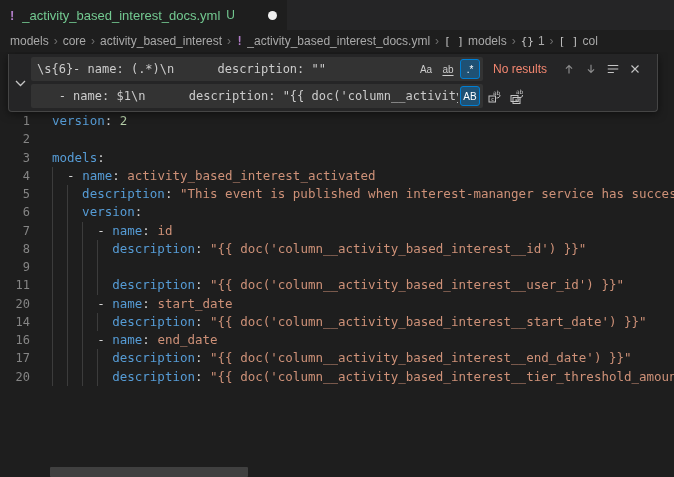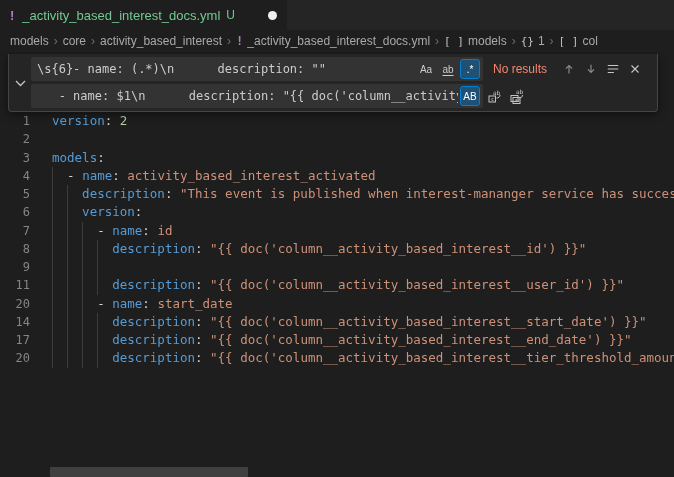--- a/index.html
+++ b/index.html
@@ -216,20 +216,24 @@
       </div>
       <div class="line">
         <span class="ln">20</span>
         <span class="code"><i class="guide" style="left: calc(0ch + 22px);"></i><i class="guide" style="left: calc(2ch + 22px);"></i><i class="guide" style="left: calc(4ch + 22px);"></i><span class="tk-punct">      </span><span class="tk-punct">- </span><span class="tk-key">name</span><span class="tk-punct">:</span><span class="tk-str"> start_date</span></span>
       </div>
       <div class="line">
         <span class="ln">14</span>
         <span class="code"><i class="guide" style="left: calc(0ch + 22px);"></i><i class="guide" style="left: calc(2ch + 22px);"></i><i class="guide" style="left: calc(4ch + 22px);"></i><i class="guide" style="left: calc(6ch + 22px);"></i><span class="tk-punct">        </span><span class="tk-key">description</span><span class="tk-punct">:</span><span class="tk-str"> "{{ doc('column__activity_based_interest__start_date') }}"</span></span>
       </div>
       <div class="line">
+        <span class="ln">16</span>
+        <span class="code"><i class="guide" style="left: calc(0ch + 22px);"></i><i class="guide" style="left: calc(2ch + 22px);"></i><i class="guide" style="left: calc(4ch + 22px);"></i><span class="tk-punct">      </span><span class="tk-punct">- </span><span class="tk-key">name</span><span class="tk-punct">:</span><span class="tk-str"> end_date</span></span>
+      </div>
+      <div class="line">
         <span class="ln">17</span>
         <span class="code"><i class="guide" style="left: calc(0ch + 22px);"></i><i class="guide" style="left: calc(2ch + 22px);"></i><i class="guide" style="left: calc(4ch + 22px);"></i><i class="guide" style="left: calc(6ch + 22px);"></i><span class="tk-punct">        </span><span class="tk-key">description</span><span class="tk-punct">:</span><span class="tk-str"> "{{ doc('column__activity_based_interest__end_date') }}"</span></span>
       </div>
       <div class="line">
         <span class="ln">20</span>
         <span class="code"><i class="guide" style="left: calc(0ch + 22px);"></i><i class="guide" style="left: calc(2ch + 22px);"></i><i class="guide" style="left: calc(4ch + 22px);"></i><i class="guide" style="left: calc(6ch + 22px);"></i><span class="tk-punct">        </span><span class="tk-key">description</span><span class="tk-punct">:</span><span class="tk-str"> "{{ doc('column__activity_based_interest__tier_threshold_amount</span></span>
       </div>
     </div>
 
   <div class="hscroll"></div>

